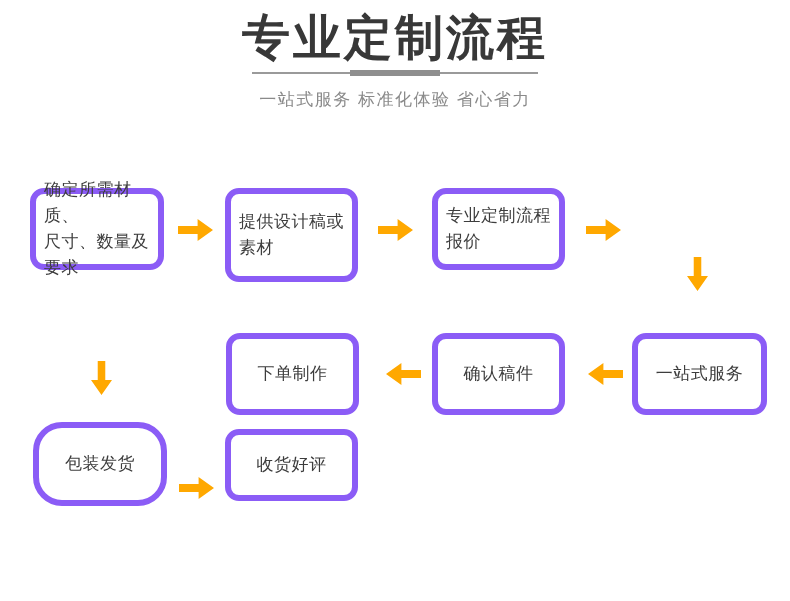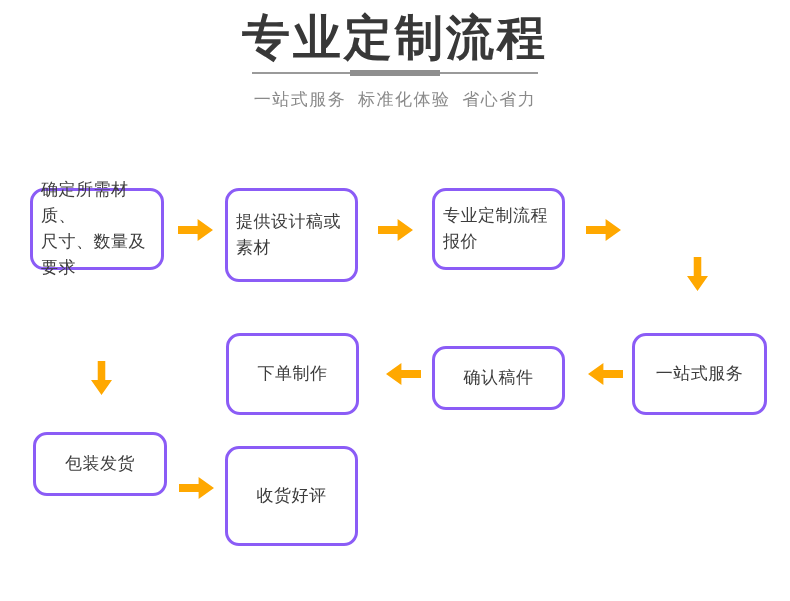--- a/index.html
+++ b/index.html
@@ -50,29 +50,28 @@
   }
   .subtitle {
     position: absolute;
     top: 88px;
     left: 0;
     width: 100%;
     text-align: center;
     font-size: 17px;
     color: #8a8a8a;
     letter-spacing: 1.5px;
-    font-family: Liberation Mono, monospace;
   }
 
   
   .box {
     position: absolute;
     box-sizing: border-box;
     background: #ffffff;
-    border: 3px solid #8b5cf6;
+    border: 6px solid #8b5cf6;
     border-radius: 14px;
     display: flex;
     align-items: center;
     justify-content: center;
     font-size: 17px;
     color: #3d3d3d;
     line-height: 26px;
     white-space: pre-line;
     letter-spacing: 0.5px;
   }
@@ -81,25 +80,25 @@
     padding-left: 8px;
     padding-right: 3px;
   }
 
   
   .b1 { left: 30px;  top: 188px; width: 134px; height: 82px; }
   .b2 { left: 225px; top: 188px; width: 133px; height: 94px; }
   .b3 { left: 432px; top: 188px; width: 133px; height: 82px; }
   
   .b4 { left: 632px; top: 333px; width: 135px; height: 82px; }
-  .b5 { left: 432px; top: 346px; width: 133px; height: 64px; }
+  .b5 { left: 432px; top: 333px; width: 133px; height: 82px; }
   .b6 { left: 226px; top: 333px; width: 133px; height: 82px; }
   
-  .b7 { left: 33px;  top: 432px; width: 134px; height: 64px; }
-  .b8 { left: 225px; top: 446px; width: 133px; height: 100px; }
+  .b7 { left: 33px;  top: 422px; width: 134px; height: 84px; border-radius: 29px; }
+  .b8 { left: 225px; top: 429px; width: 133px; height: 72px; }
 
   
   .arrow {
     position: absolute;
     background: #FFA800;
   }
   .arrow.right {
     width: 35px;
     height: 22px;
     clip-path: polygon(0% 32%, 56% 32%, 56% 0%, 100% 50%, 56% 100%, 56% 68%, 0% 68%);

